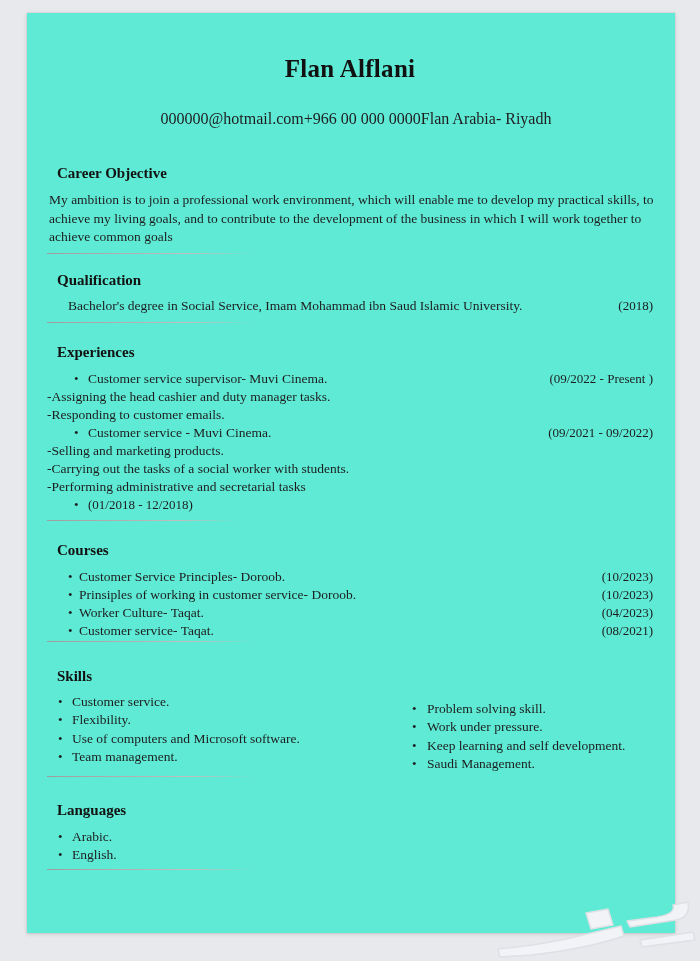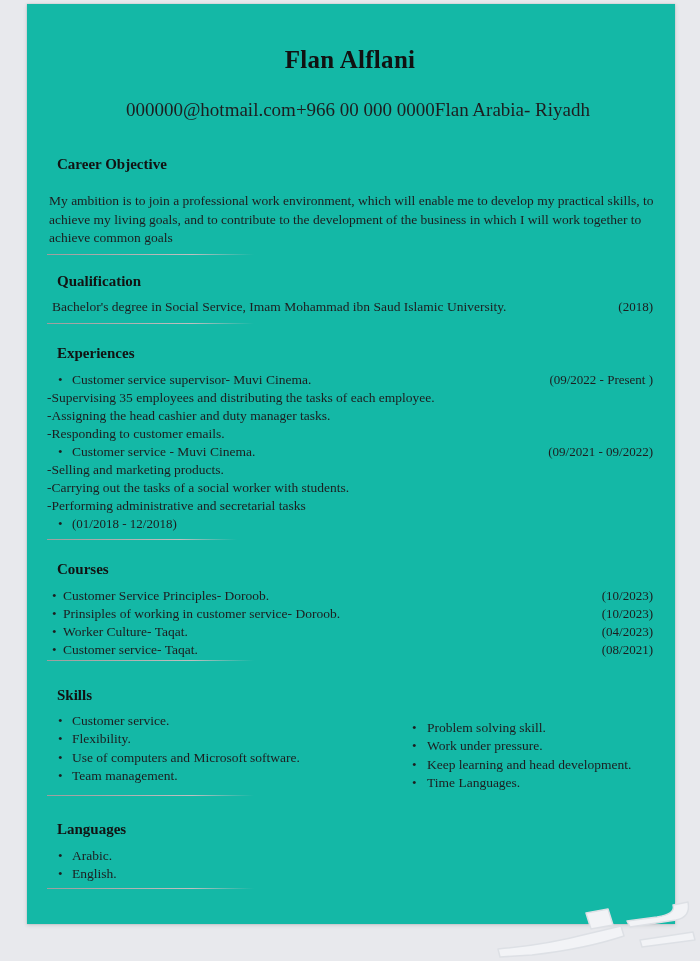--- a/index.html
+++ b/index.html
@@ -5,79 +5,79 @@
   html, body {
     margin: 0; padding: 0;
     width: 700px; height: 961px;
     background: #e8e9ed;
     overflow: hidden;
     font-family: "Liberation Serif", "DejaVu Serif", serif;
   }
   .stage { position: relative; width: 700px; height: 961px; }
 
   .page {
-    position: absolute; left: 27px; top: 4px;
+    position: absolute; left: 27px; top: 13px;
     width: 648px; height: 920px;
-    background: #14b8a6;
+    background: #5eead4;
     box-shadow: 0 1px 4px rgba(60,64,67,.20), 0 0 1px rgba(60,64,67,.25);
   }
   .content {
     padding: 0 22px 0 20px;
     color: #1d1d1f;
     font-size: 13.5px;
     line-height: 18px;
   }
 
   .name {
     margin: 0; padding-top: 42px;
     text-align: center;
     font-size: 25px; line-height: 28px;
     font-weight: bold; letter-spacing: .3px;
     color: #111;
   }
 
   .contact-row {
     margin-top: 28px;
-    display: flex; justify-content: flex-end; align-items: baseline;
-    font-size: 19px; line-height: 16px;
+    display: flex; justify-content: center; align-items: baseline;
+    font-size: 16px; line-height: 16px;
   }
   .contact-row .c-email { margin-left: 75px; }
   .contact-row .c-loc   { margin-right: 63px; }
 
   h2.sec-h {
     font-size: 15px; line-height: 19px;
     font-weight: bold; color: #121212;
     margin: 0 0 0 10px; padding: 0; font-family: Liberation Serif, serif;
   }
   .mt-co   { margin-top: 37px !important; }
   .mt-q    { margin-top: 17px !important; }
   .mt-exp  { margin-top: 20px !important; }
   .mt-crs  { margin-top: 20px !important; }
   .mt-skl  { margin-top: 25px !important; }
   .mt-lang { margin-top: 24px !important; }
 
   .para {
-    margin-top: 18px; margin-left: 2px;
+    margin-top: 8px; margin-left: 2px;
     width: 612px;
     line-height: 18.5px;
   }
 
   .rule {
     height: 1px; width: 207px;
     background: linear-gradient(to right, #9e9e9e 0%, #bfbfbf 70%, rgba(191,191,191,0) 100%);
   }
   .rule.r-co   { margin-top: 6px; }
   .rule.r-q    { margin-top: 7px; }
   .rule.r-exp  { margin-top: 6px; width: 190px; }
   .rule.r-crs  { margin-top: 1px; }
   .rule.r-skl  { margin-top: 2px; }
   .rule.r-lang { margin-top: 5px; }
 
   .row {
-    display: flex; justify-content: space-between; align-items: baseline;
+    display: flex; justify-content: space-between; align-items: baseline; margin-left: 16px;
   }
   .row .date { white-space: nowrap; font-size: 13px; color: #1d1d1f; }
 
   .q-row { margin-top: 7px; padding-left: 5px; }
 
   .list { margin-top: 8px; }
   .bullet { position: relative; padding-left: 25px; }
   .bullet::before {
     content: "•";
     position: absolute; left: 11px; top: 0;
@@ -126,21 +126,20 @@
         <span class="date">(2018)</span>
       </div>
       <div class="rule r-q"></div>
 
       <h2 class="sec-h mt-exp">Experiences</h2>
       <div class="list">
         <div class="row bullet">
           <span>Customer service supervisor- Muvi Cinema.</span>
           <span class="date">(09/2022 - Present )</span>
         </div>
-        <div class="detail">-Supervising 35 employees and distributing the tasks of each employee.</div>
         <div class="detail">-Assigning the head cashier and duty manager tasks.</div>
         <div class="detail">-Responding to customer emails.</div>
 
         <div class="row bullet">
           <span>Customer service - Muvi Cinema.</span>
           <span class="date">(09/2021 - 09/2022)</span>
         </div>
         <div class="detail">-Selling and marketing products.</div>
 
         <div class="detail">-Carrying out the tasks of a social worker with  students.</div>
@@ -177,22 +176,22 @@
       <div class="skills-cols">
         <div class="skills-left">
           <div class="bullet">Customer service.</div>
           <div class="bullet">Flexibility.</div>
           <div class="bullet">Use of computers and Microsoft software.</div>
           <div class="bullet">Team management.</div>
         </div>
         <div class="skills-right">
           <div class="bullet">Problem solving skill.</div>
           <div class="bullet">Work under pressure.</div>
-          <div class="bullet">Keep learning and head development.</div>
-          <div class="bullet">Time Languages.</div>
+          <div class="bullet">Keep learning and self development.</div>
+          <div class="bullet">Saudi Management.</div>
         </div>
       </div>
       <div class="rule r-skl"></div>
 
       <h2 class="sec-h mt-lang">Languages</h2>
       <div class="list">
         <div class="bullet">Arabic.</div>
         <div class="bullet">English.</div>
       </div>
       <div class="rule r-lang"></div>

